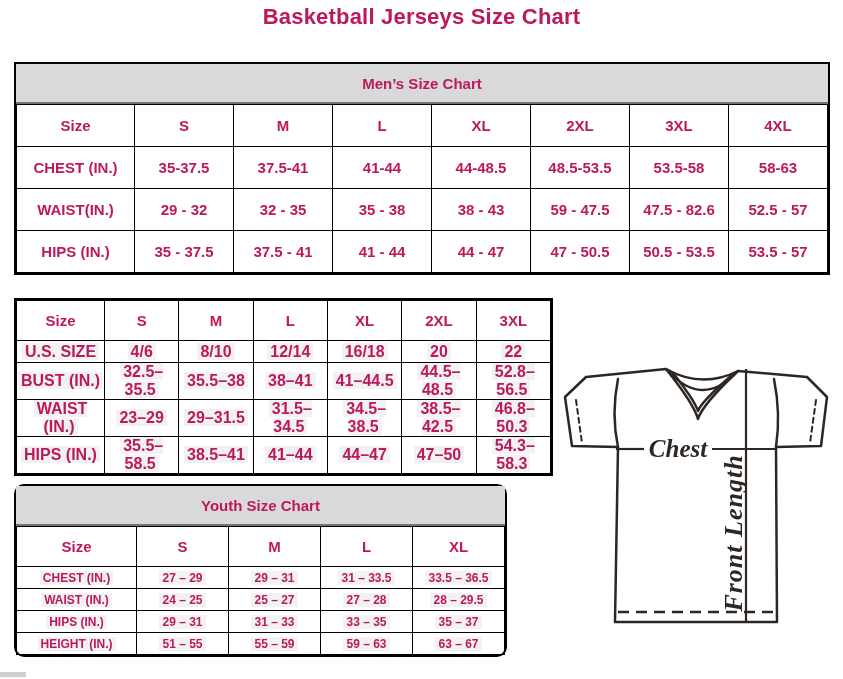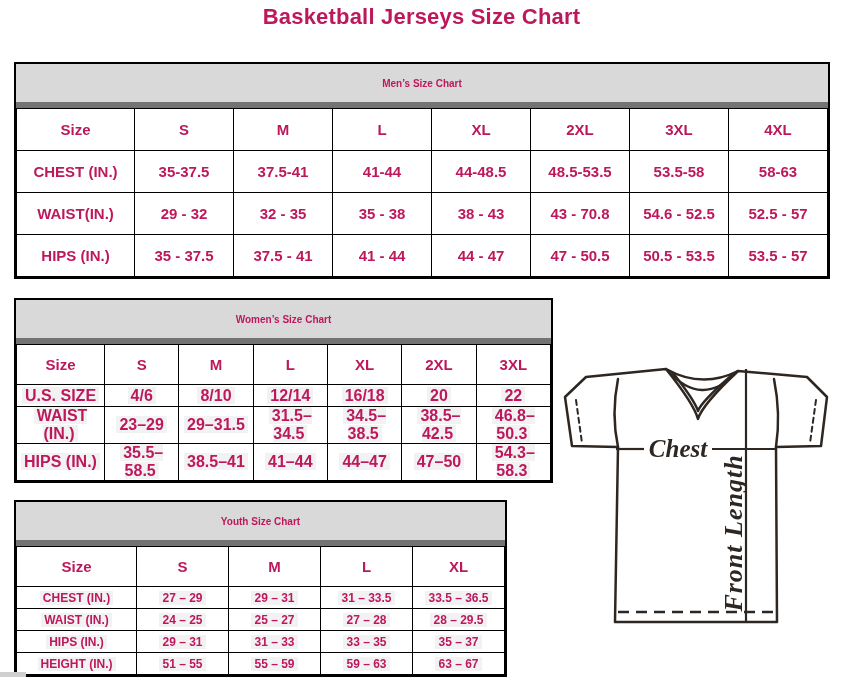--- a/index.html
+++ b/index.html
@@ -3,24 +3,24 @@
 <meta charset="utf-8">
 <style>
   html,body{margin:0;padding:0;background:#fff;}
   .canvas{position:relative;width:843px;height:679px;background:#ffffff;overflow:hidden;
           font-family:"Liberation Sans",sans-serif;color:#be185d;}
   .title{position:absolute;left:0;top:4px;width:843px;margin:0;text-align:center;
          font-size:22px;font-weight:700;letter-spacing:0.2px;}
   .chart{position:absolute;border:2px solid #000;background:#fff;}
   .men-chart{left:14px;top:62px;width:812px;}
   .women-chart{left:14px;top:298px;width:535px;}
-  .youth-chart{left:14px;top:500px;width:489px;}
-  .band{height:38px;background:#d9d9d9;border-bottom:6px solid #737373;
+  .youth-chart{left:14px;top:484px;width:489px;border-radius:10px;}
+  .band{height:38px;background:#d9d9d9;border-bottom:2px solid #737373;
         display:flex;align-items:center;justify-content:center;
-        font-size:10px;font-weight:700;}
+        font-size:15px;font-weight:700;}
   table{width:100%;border-collapse:collapse;table-layout:fixed;}
   th,td{border:1.5px solid #000;text-align:center;font-weight:700;padding:0;}
   
   .men-table col.first{width:118px;}
   .men-table thead th{height:41px;font-size:15px;}
   .men-table tbody th,.men-table tbody td{height:41px;font-size:15px;}
   
   .women-table col.first{width:88px;}
   .women-table thead th{height:39px;font-size:15px;}
   .women-table tbody th,.women-table tbody td{height:21px;font-size:16px;}
@@ -77,40 +77,39 @@
             <td><span class="v">48.5-53.5</span></td>
             <td><span class="v">53.5-58</span></td>
             <td><span class="v">58-63</span></td>
           </tr>
           <tr>
             <th><span class="v">WAIST(IN.)</span></th>
             <td><span class="v">29 - 32</span></td>
             <td><span class="v">32 - 35</span></td>
             <td><span class="v">35 - 38</span></td>
             <td><span class="v">38 - 43</span></td>
-            <td><span class="v">43 - 70.8</span></td>
-            <td><span class="v">54.6 - 52.5</span></td>
+            <td><span class="v">59 - 47.5</span></td>
+            <td><span class="v">47.5 - 82.6</span></td>
             <td><span class="v">52.5 - 57</span></td>
           </tr>
           <tr>
             <th><span class="v">HIPS (IN.)</span></th>
             <td><span class="v">35 - 37.5</span></td>
             <td><span class="v">37.5 - 41</span></td>
             <td><span class="v">41 - 44</span></td>
             <td><span class="v">44 - 47</span></td>
             <td><span class="v">47 - 50.5</span></td>
             <td><span class="v">50.5 - 53.5</span></td>
             <td><span class="v">53.5 - 57</span></td>
           </tr>
         </tbody>
       </table>
   </section>
 
   <section class="chart women-chart">
-    <div class="band">Women’s Size Chart</div>
     <table class="women-table">
         <colgroup>
           <col class="first">
           <col>
           <col>
           <col>
           <col>
           <col>
           <col>
         </colgroup>
@@ -127,20 +126,29 @@
         </thead>
         <tbody>
           <tr>
             <th><span class="v">U.S. SIZE</span></th>
             <td><span class="v">4/6</span></td>
             <td><span class="v">8/10</span></td>
             <td><span class="v">12/14</span></td>
             <td><span class="v">16/18</span></td>
             <td><span class="v">20</span></td>
             <td><span class="v">22</span></td>
+          </tr>
+          <tr>
+            <th><span class="v">BUST (IN.)</span></th>
+            <td><span class="v">32.5–35.5</span></td>
+            <td><span class="v">35.5–38</span></td>
+            <td><span class="v">38–41</span></td>
+            <td><span class="v">41–44.5</span></td>
+            <td><span class="v">44.5–48.5</span></td>
+            <td><span class="v">52.8–56.5</span></td>
           </tr>
           <tr>
             <th><span class="v">WAIST (IN.)</span></th>
             <td><span class="v">23–29</span></td>
             <td><span class="v">29–31.5</span></td>
             <td><span class="v">31.5–34.5</span></td>
             <td><span class="v">34.5–38.5</span></td>
             <td><span class="v">38.5–42.5</span></td>
             <td><span class="v">46.8–50.3</span></td>
           </tr>

